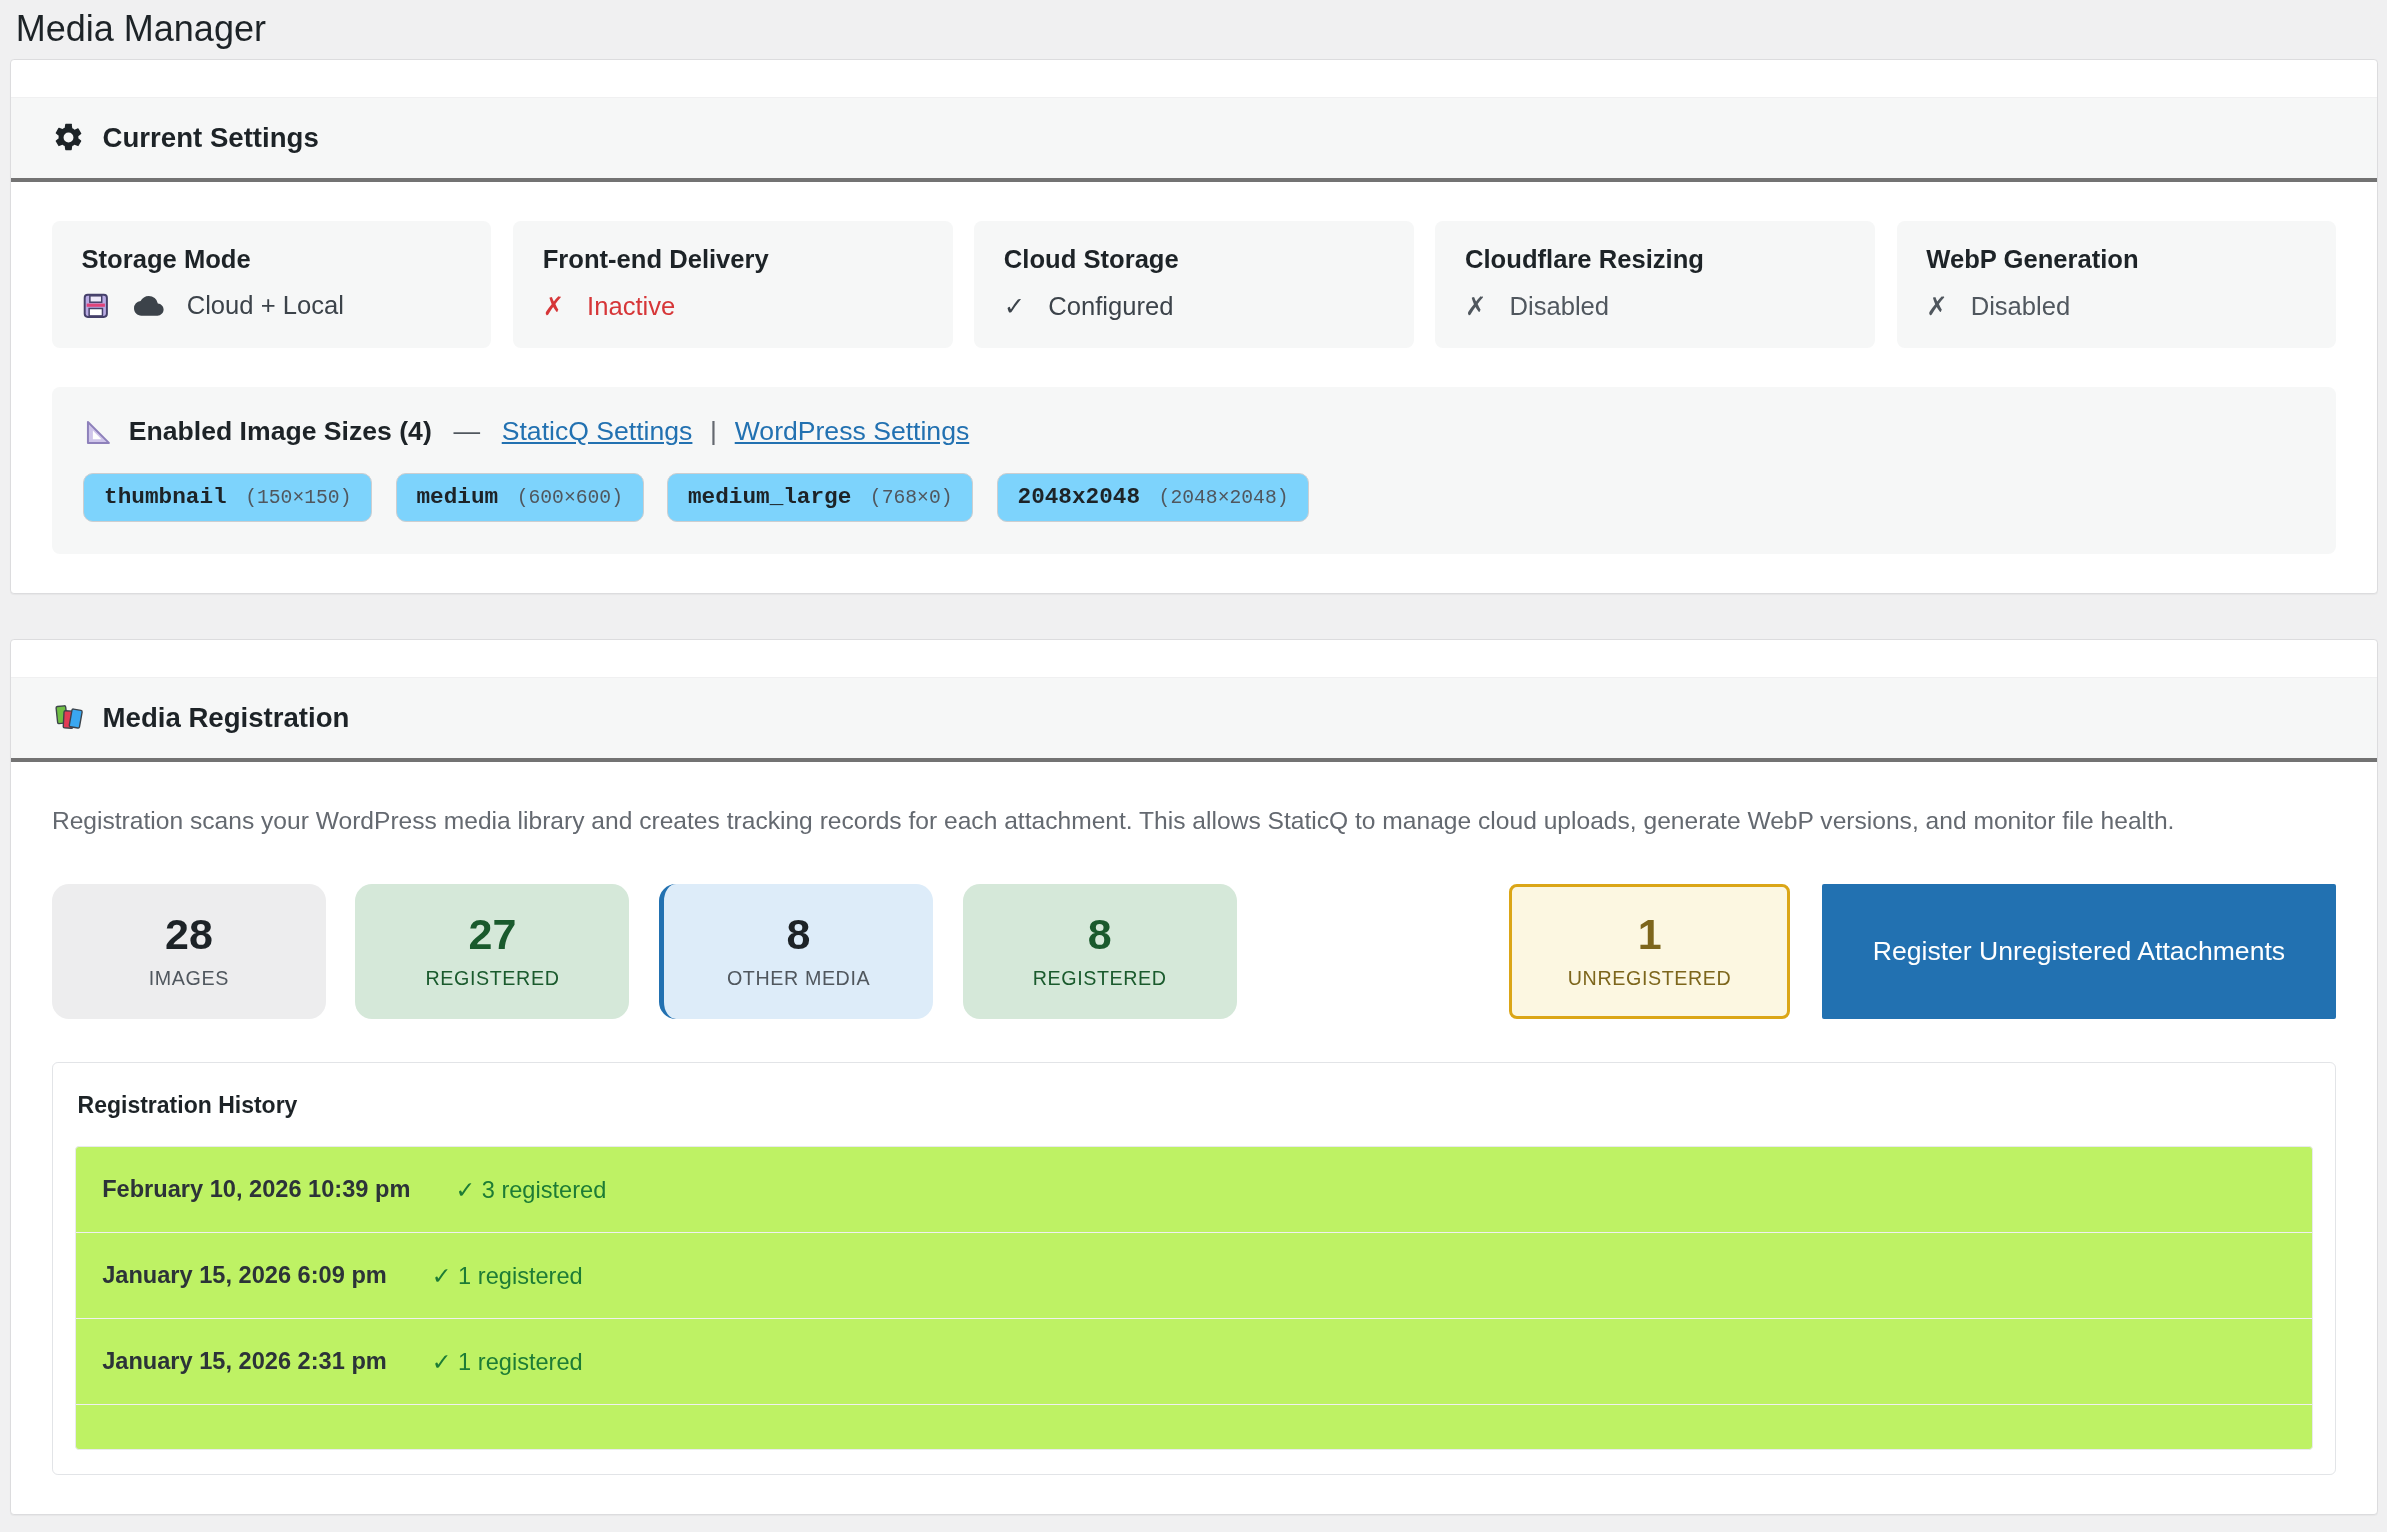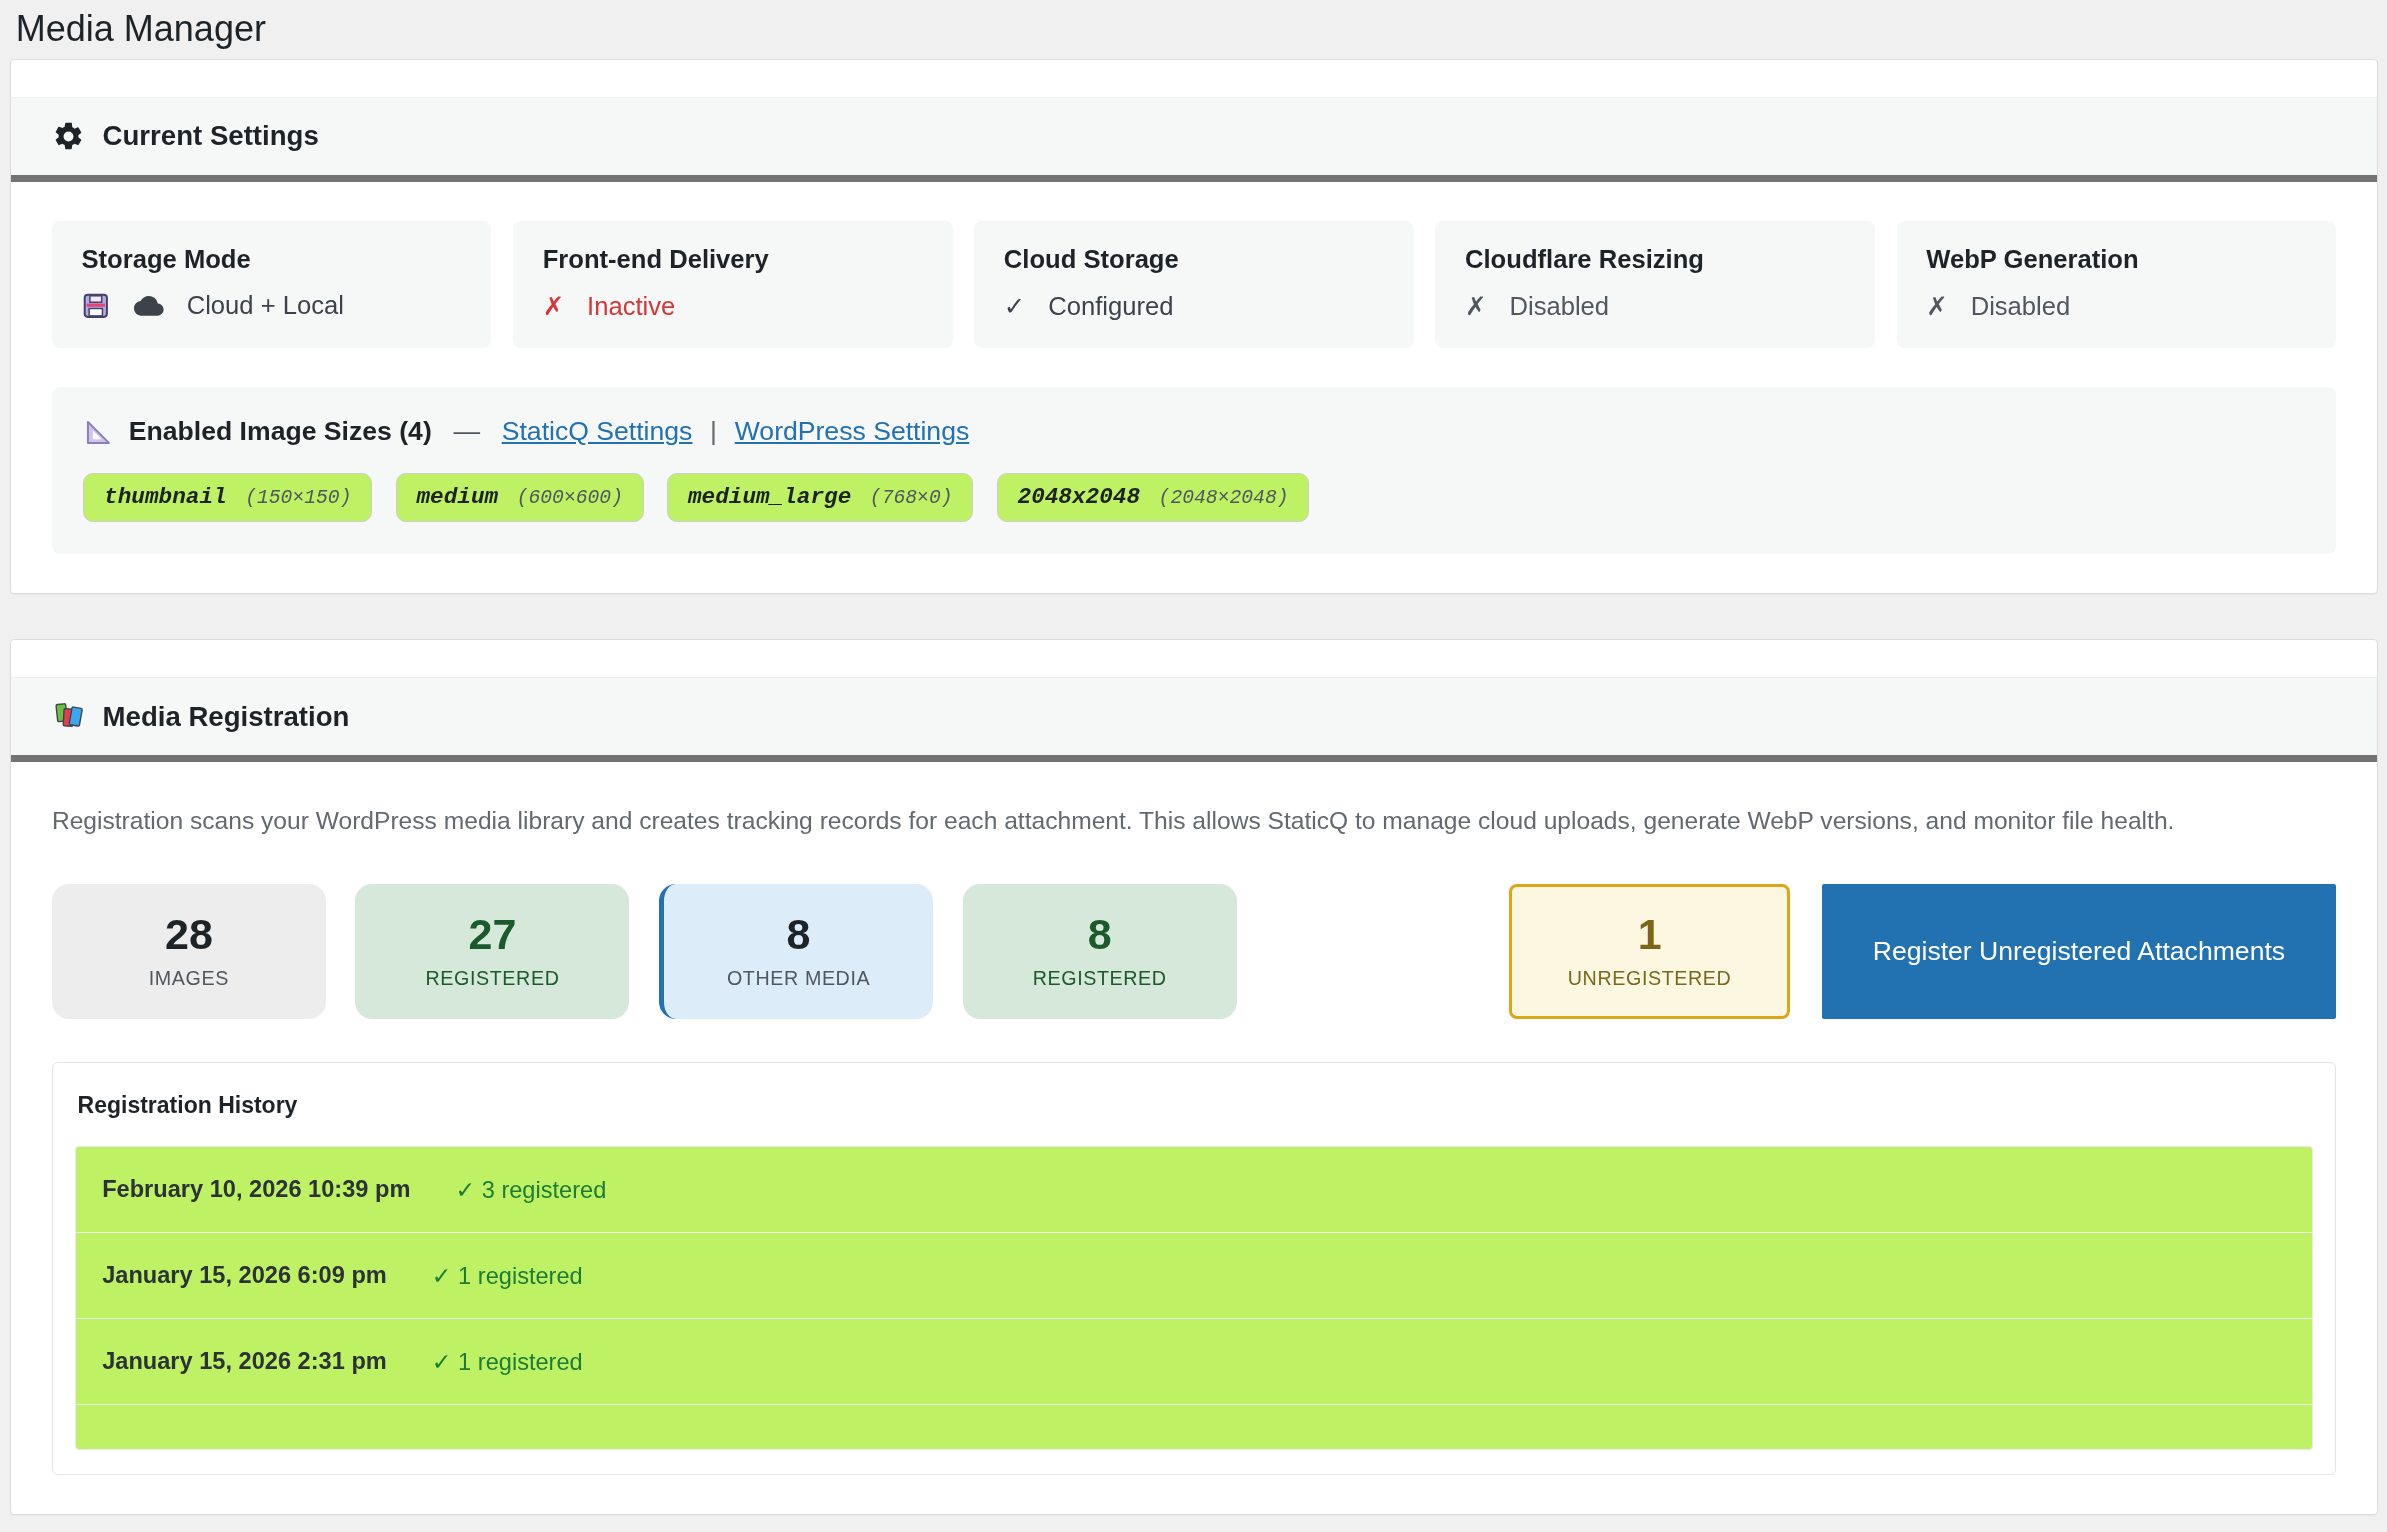--- a/index.html
+++ b/index.html
@@ -26,21 +26,21 @@
     border: 1px solid #dcdcde;
     border-radius: 3.9px;
     box-shadow: 0 1px 1px rgba(0,0,0,.04);
   }
   .card-registration { margin-top: 45px; }
 
   .card-header {
     margin-top: 37px;
     background: #f6f7f7;
     border-top: 1px solid #f0f0f1;
-    border-bottom: 7px solid #737373;
+    border-bottom: 4px solid #737373;
     height: 85px;
     padding: 0 41px;
     display: flex;
     align-items: center;
     gap: 17.7px;
   }
   .card-header h2 { font-size: 27.6px; font-weight: 700; margin: 0; color: #1d2327; }
   .hdr-icon { width: 33px; height: 33px; flex: 0 0 auto; }
 
   .card-body { padding: 39px 41px; }
@@ -70,27 +70,26 @@
     padding: 29.6px 31.5px 32.5px;
   }
   .sizes-head { display: flex; align-items: center; font-size: 26.6px; }
   .sizes-head .hdr-icon { width: 29.6px; height: 29.6px; margin-right: 15.8px; }
   .sizes-title { font-weight: 700; color: #1d2327; }
   .dash-sep { color: #50575e; margin: 0 21.7px; }
   .settings-link { color: #2271b1; text-decoration: underline; cursor: pointer; }
   .link-sep { color: #646970; margin: 0 17.7px; }
   .tags-row { margin-top: 25.6px; display: flex; gap: 23.6px; }
   .size-tag {
-    background: #bef264;
+    background: #7dd3fc;
     border: 1px solid #ccced0;
     border-radius: 9.9px;
     padding: 9.9px 19.7px 10.8px;
     font-family: "Liberation Mono", monospace;
     white-space: nowrap;
-    font-style: italic;
   }
   .size-name { font-size: 22.7px; font-weight: 700; color: #1d2327; }
   .size-dims { font-size: 19.7px; color: #50575e; margin-left: 8.9px; }
 
   
   .description { font-size: 24.6px; line-height: 1.62; color: #646970; margin: 0; }
 
   .stats-row { margin-top: 43px; display: flex; align-items: stretch; gap: 29.6px; }
   .stat-box {
     width: 274px; height: 135px;

